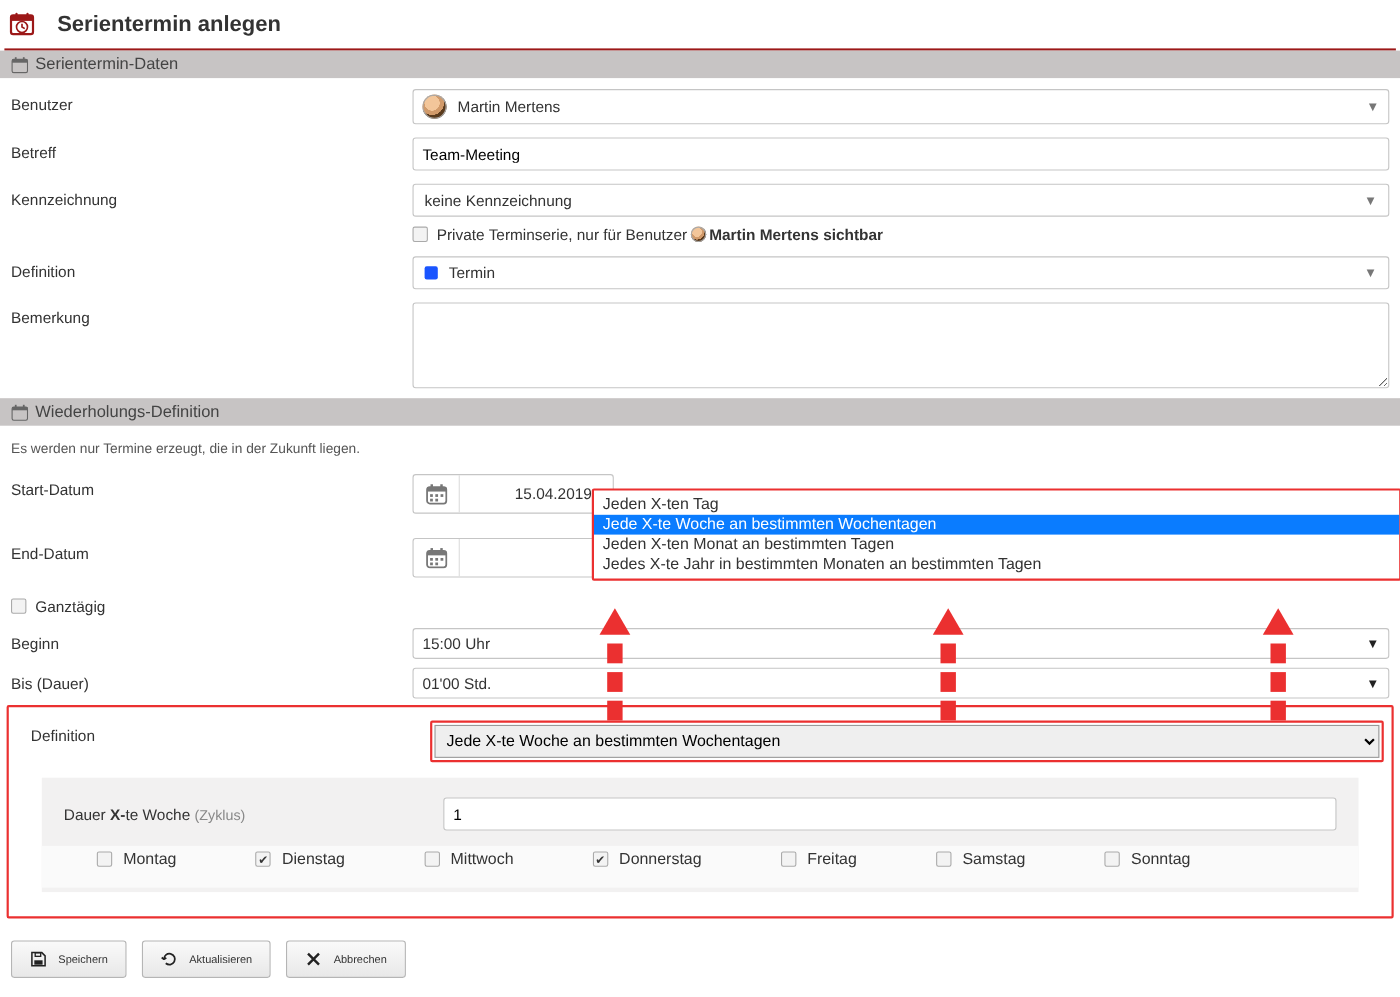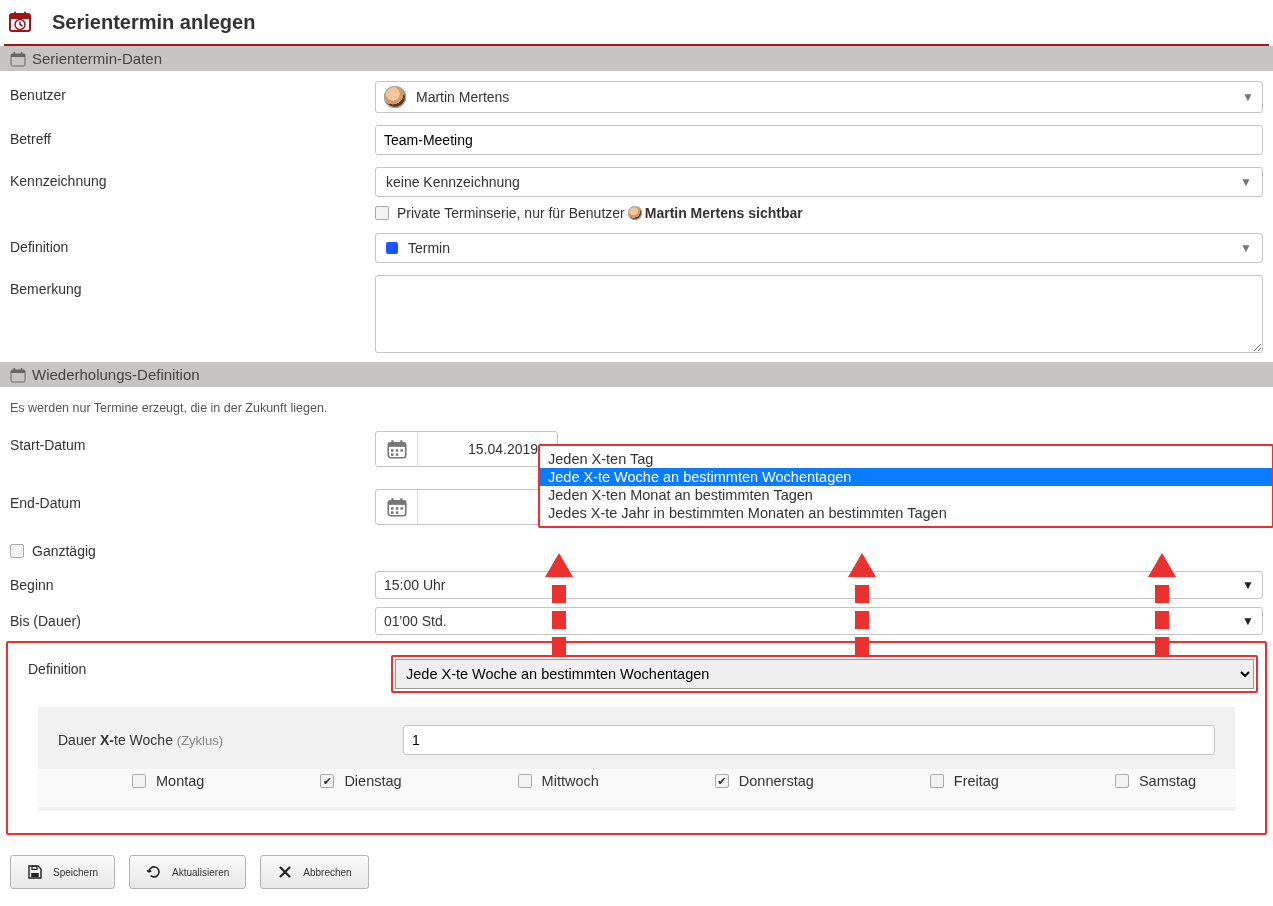--- a/index.html
+++ b/index.html
@@ -47,21 +47,21 @@
   .pointer-col { position: absolute; display: flex; flex-direction: column; align-items: center; gap: 8px; }
 
   .definition-outer { margin: 0 6px 8px; padding: 6px 0 22px; position: relative; }
   .definition-select-wrap { margin: 0 3px; padding: 2px; }
   .def-native { width: 100%; border: 1px solid #999; padding: 5px 6px; font-size: 14.5px; appearance: menulist; }
   .grey-panel { background: #f2f1f1; margin: 8px 30px 0 30px; padding: 18px 0 4px 0; }
   .grey-panel-inner-row { display:flex; align-items:center; padding: 0 20px 14px 20px; }
   .grey-panel-inner-row .gp-label { width: 345px; }
   .grey-panel .zyk { color: #888; font-size: 13px; }
   .days-row { display:flex; align-items:center; justify-content:flex-start; gap: 0; padding: 4px 0 18px 50px; background:#fafafa; }
-  .day { display:flex; align-items:center; margin-right: 72px; font-size:14.5px; color:#333;margin-left:44px; }
+  .day { display:flex; align-items:center; margin-right: 72px; font-size:14.5px; color:#333; }
   .day .cbx { margin-right: 10px; }
 
   .footer { display: flex; gap: 14px; padding: 12px 10px 16px; }
   .btn { display: flex; align-items: center; gap: 10px; padding: 8px 16px; border: 1px solid #b5b5b5; background: linear-gradient(#fafafa,#e8e8e8); border-radius: 3px; font-size: 10px; color: #333; }
   .btn .ic { width: 16px; height: 16px; display:inline-flex; align-items:center; justify-content:center; color:#222; }
 
   .cal-svg { width: 16px; height: 16px; }
   .cal-svg-big { width: 20px; height: 20px; }
 </style>
 </head>

